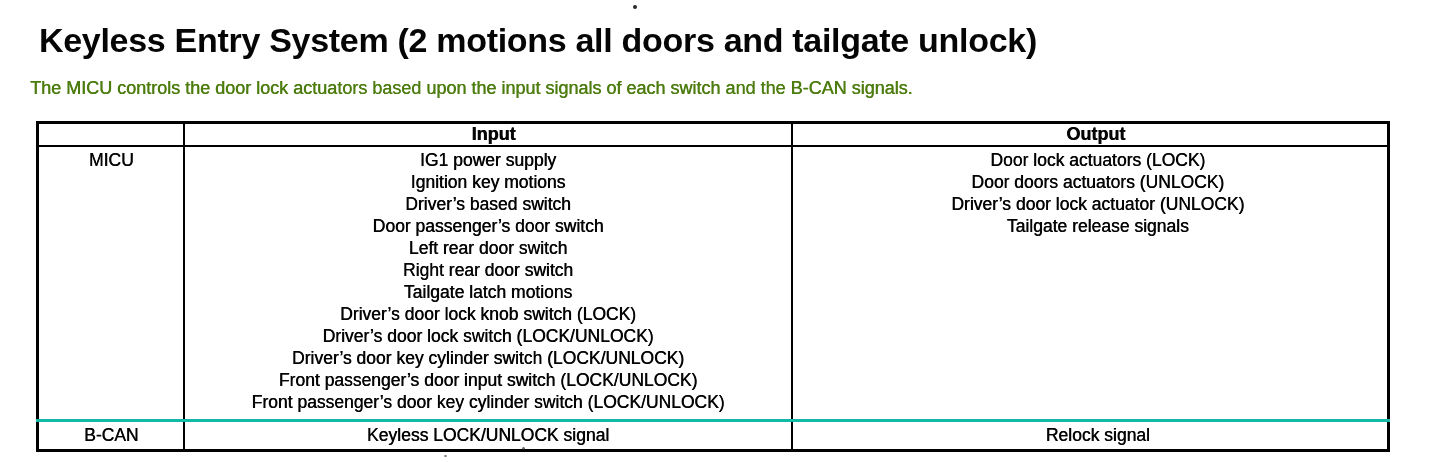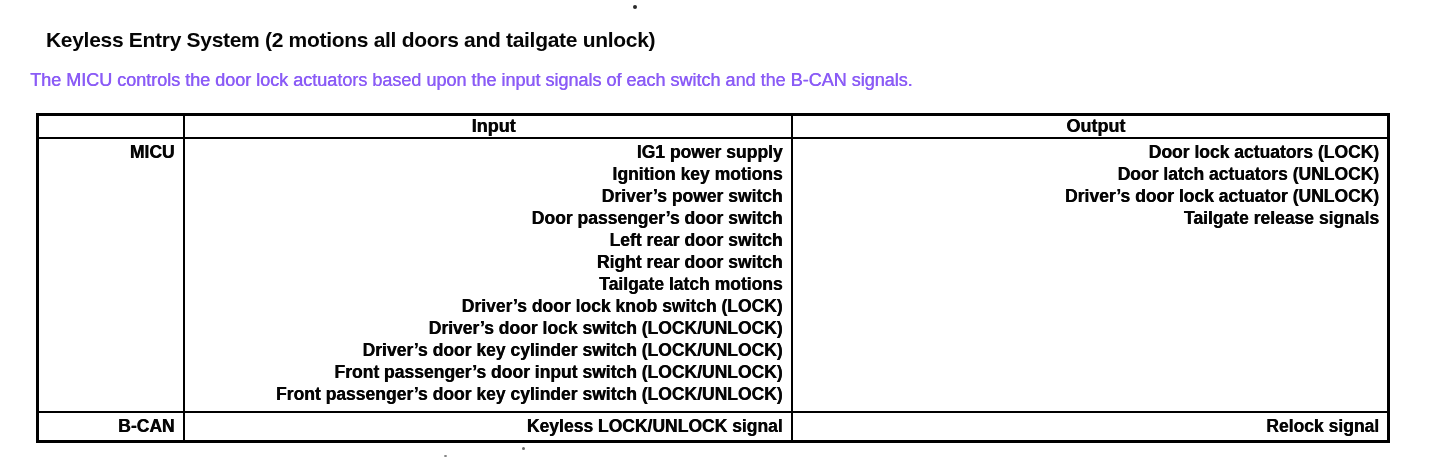--- a/index.html
+++ b/index.html
@@ -10,68 +10,67 @@
     background: #ffffff;
     color: #000;
     font-family: "Liberation Sans", sans-serif;
     position: relative;
     overflow: hidden;
   }
   .doc {
     padding: 12px 0 0 30px;
   }
   .title {
-    margin: 16px;
-    font-size: 21px;
+    margin: 9px;
+    font-size: 34px;
     font-weight: 700;
     letter-spacing: -0.3px;
     color: #050505;
   }
   .intro {
     margin: 17px 0 0 0;
     font-size: 18px;
     line-height: 22px;
-    color: #8b5cf6;
+    color: #4d7c0f;
     text-shadow: 0.45px 0 0 currentColor; 
   }
   table.io {
     border-collapse: collapse;
     table-layout: fixed;
     width: 1351px;
     margin: 22px 0 0 6px;
     border: 3px solid #000;
   }
   table.io col.c-source { width: 146px; }
   table.io col.c-input  { width: 608px; }
   table.io col.c-output { width: 597px; }
   table.io th,
   table.io td {
     border: 2px solid #000;
     vertical-align: top;
-    text-align: right;
+    text-align: center;
     color: #050505;
     text-shadow: 0.45px 0 0 currentColor;
-    font-weight: bold;
   }
   table.io thead th {
     font-size: 18px;
     font-weight: 700;
     text-align: center;
     line-height: 18px;
     padding: 1px 4px 2px 16px;
     border-bottom: 2px solid #000;
   }
   table.io td {
     font-size: 17.5px;
     line-height: 22px;
     padding: 2px 8px 6px 9px;
   }
   table.io td.output-cell { padding-left: 24px; }
   table.io tr.bottom-row td {
-    border-top: 1px solid #14b8a6;
+    border-top: 3px solid #14b8a6;
     padding-top: 2px;
     padding-bottom: 3px;
     margin-top: 12px;
   }
   .cell-line { white-space: nowrap; }
   
   .speck {
     position: absolute;
     background: #2a2a2a;
     border-radius: 50%;
@@ -104,34 +103,34 @@
       </tr>
     </thead>
     <tbody>
       <tr>
         <td>
           <div class="cell-line">MICU</div>
         </td>
         <td>
           <div class="cell-line">IG1 power supply</div>
           <div class="cell-line">Ignition key motions</div>
-          <div class="cell-line">Driver’s power switch</div>
+          <div class="cell-line">Driver’s based switch</div>
           <div class="cell-line">Door passenger’s door switch</div>
           <div class="cell-line">Left rear door switch</div>
           <div class="cell-line">Right rear door switch</div>
           <div class="cell-line">Tailgate latch motions</div>
           <div class="cell-line">Driver’s door lock knob switch (LOCK)</div>
           <div class="cell-line">Driver’s door lock switch (LOCK/UNLOCK)</div>
           <div class="cell-line">Driver’s door key cylinder switch (LOCK/UNLOCK)</div>
           <div class="cell-line">Front passenger’s door input switch (LOCK/UNLOCK)</div>
           <div class="cell-line">Front passenger’s door key cylinder switch (LOCK/UNLOCK)</div>
         </td>
         <td class="output-cell">
           <div class="cell-line">Door lock actuators (LOCK)</div>
-          <div class="cell-line">Door latch actuators (UNLOCK)</div>
+          <div class="cell-line">Door doors actuators (UNLOCK)</div>
           <div class="cell-line">Driver’s door lock actuator (UNLOCK)</div>
           <div class="cell-line">Tailgate release signals</div>
         </td>
       </tr>
       <tr class="bottom-row">
         <td>
           <div class="cell-line">B-CAN</div>
         </td>
         <td>
           <div class="cell-line">Keyless LOCK/UNLOCK signal</div>

